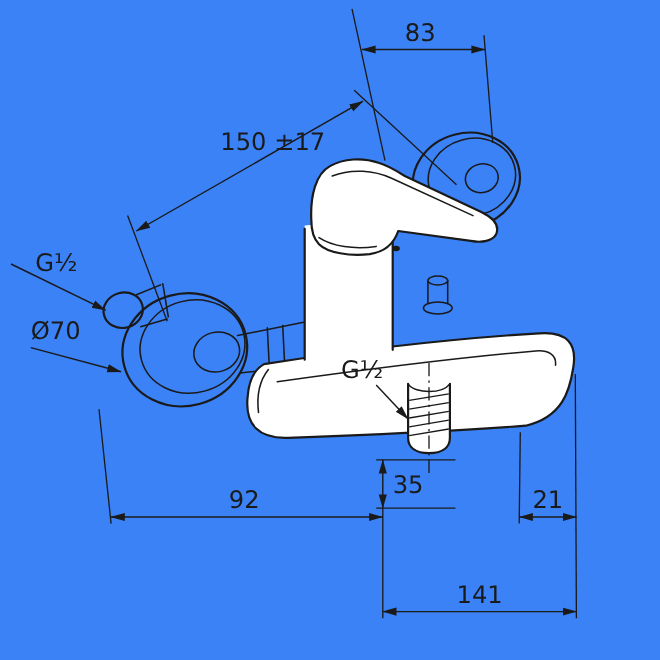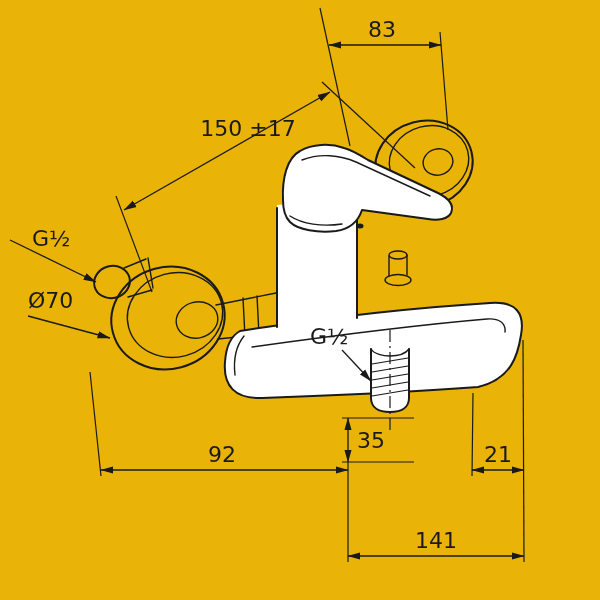--- a/index.html
+++ b/index.html
@@ -4,21 +4,21 @@
 <style>
   html, body {
     margin: 0;
     padding: 0;
     background: #ffffff;
   }
   .stage {
     position: relative;
     width: 600px;
     height: 600px;
-    background: #eab308;
+    background: #3b82f6;
     overflow: hidden;
     font-family: "DejaVu Sans", sans-serif;
   }
   svg { display: block; }
   .outline   { stroke: #1a1a1a; fill: none; stroke-width: 2;   stroke-linecap: round; stroke-linejoin: round; }
   .outline-f { stroke: #1a1a1a; fill: #ffffff; stroke-width: 2; stroke-linecap: round; stroke-linejoin: round; }
   .detail    { stroke: #1a1a1a; fill: none; stroke-width: 1.4; stroke-linecap: round; stroke-linejoin: round; }
   .thin      { stroke: #1a1a1a; fill: none; stroke-width: 1.2; }
   .dim       { stroke: #1a1a1a; fill: none; stroke-width: 1.3; }
   .centerline{ stroke: #1a1a1a; fill: none; stroke-width: 1.2; stroke-dasharray: 12 4 2 4; }

